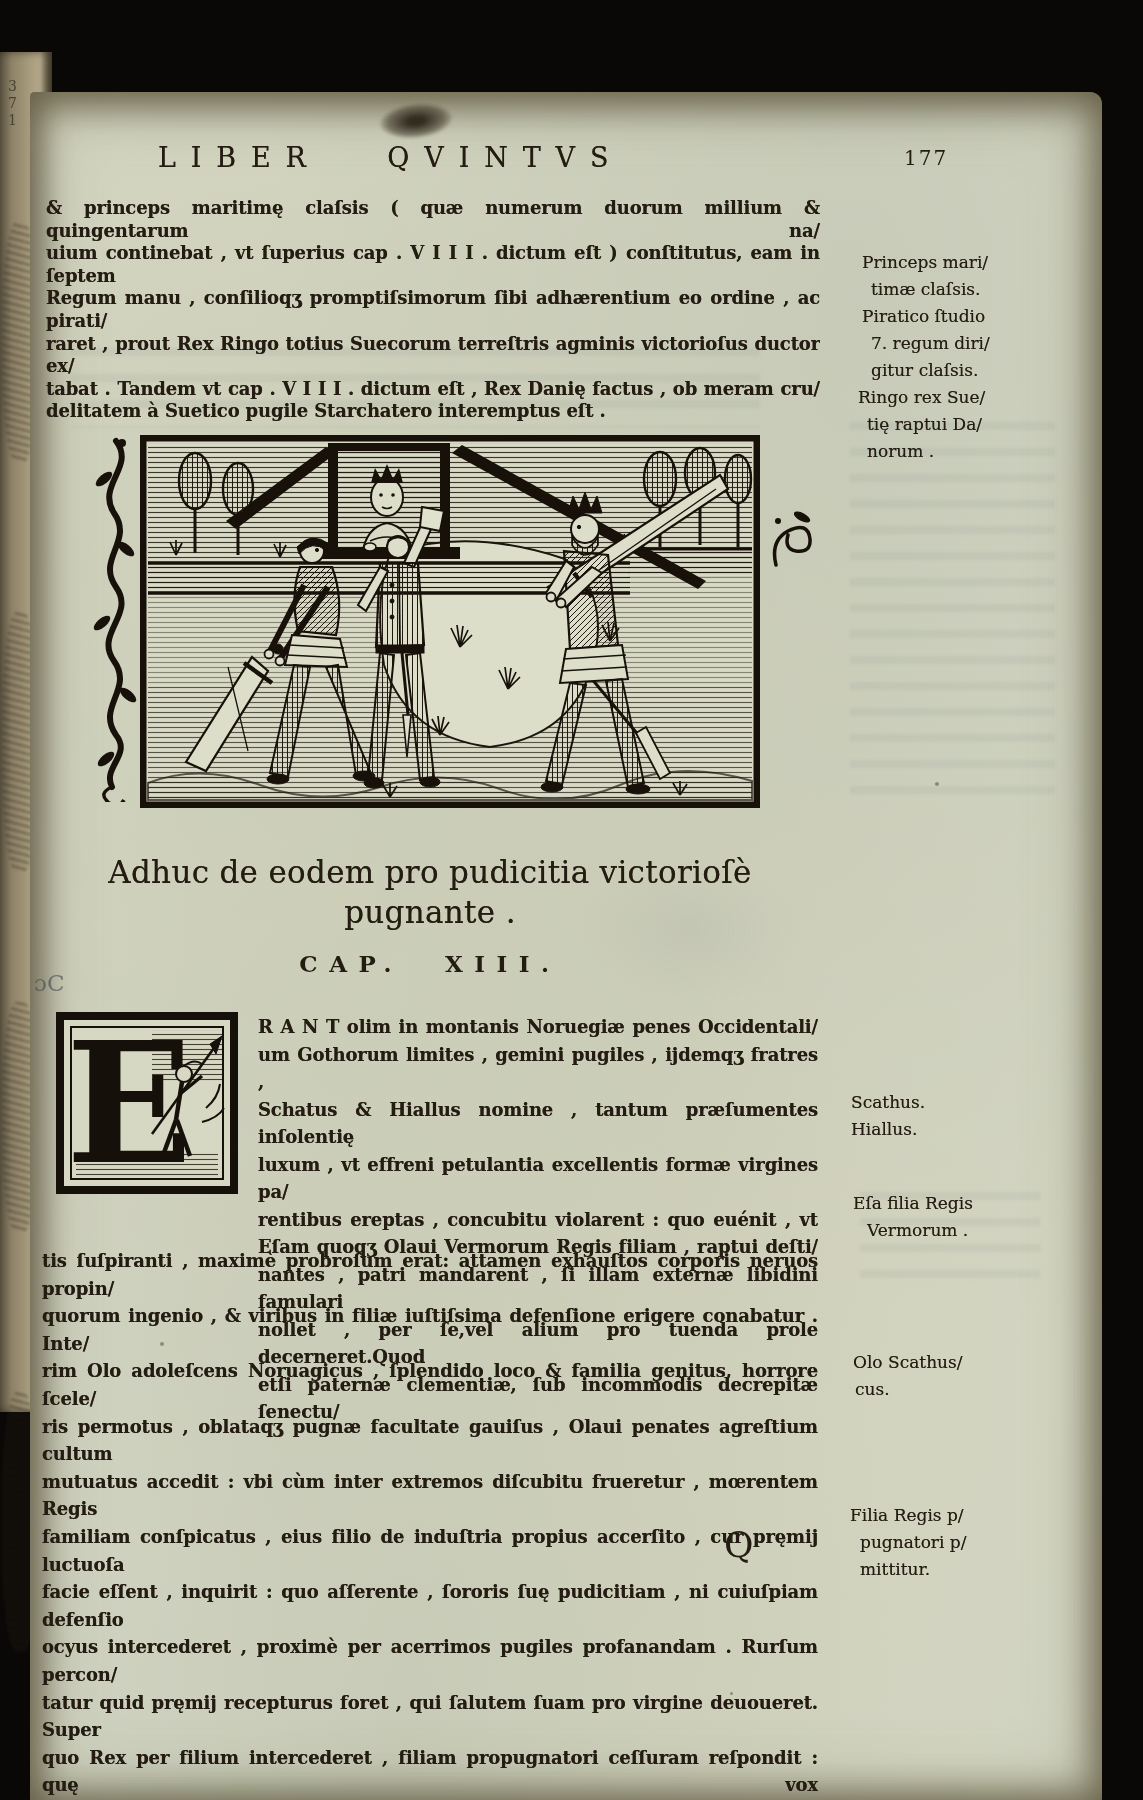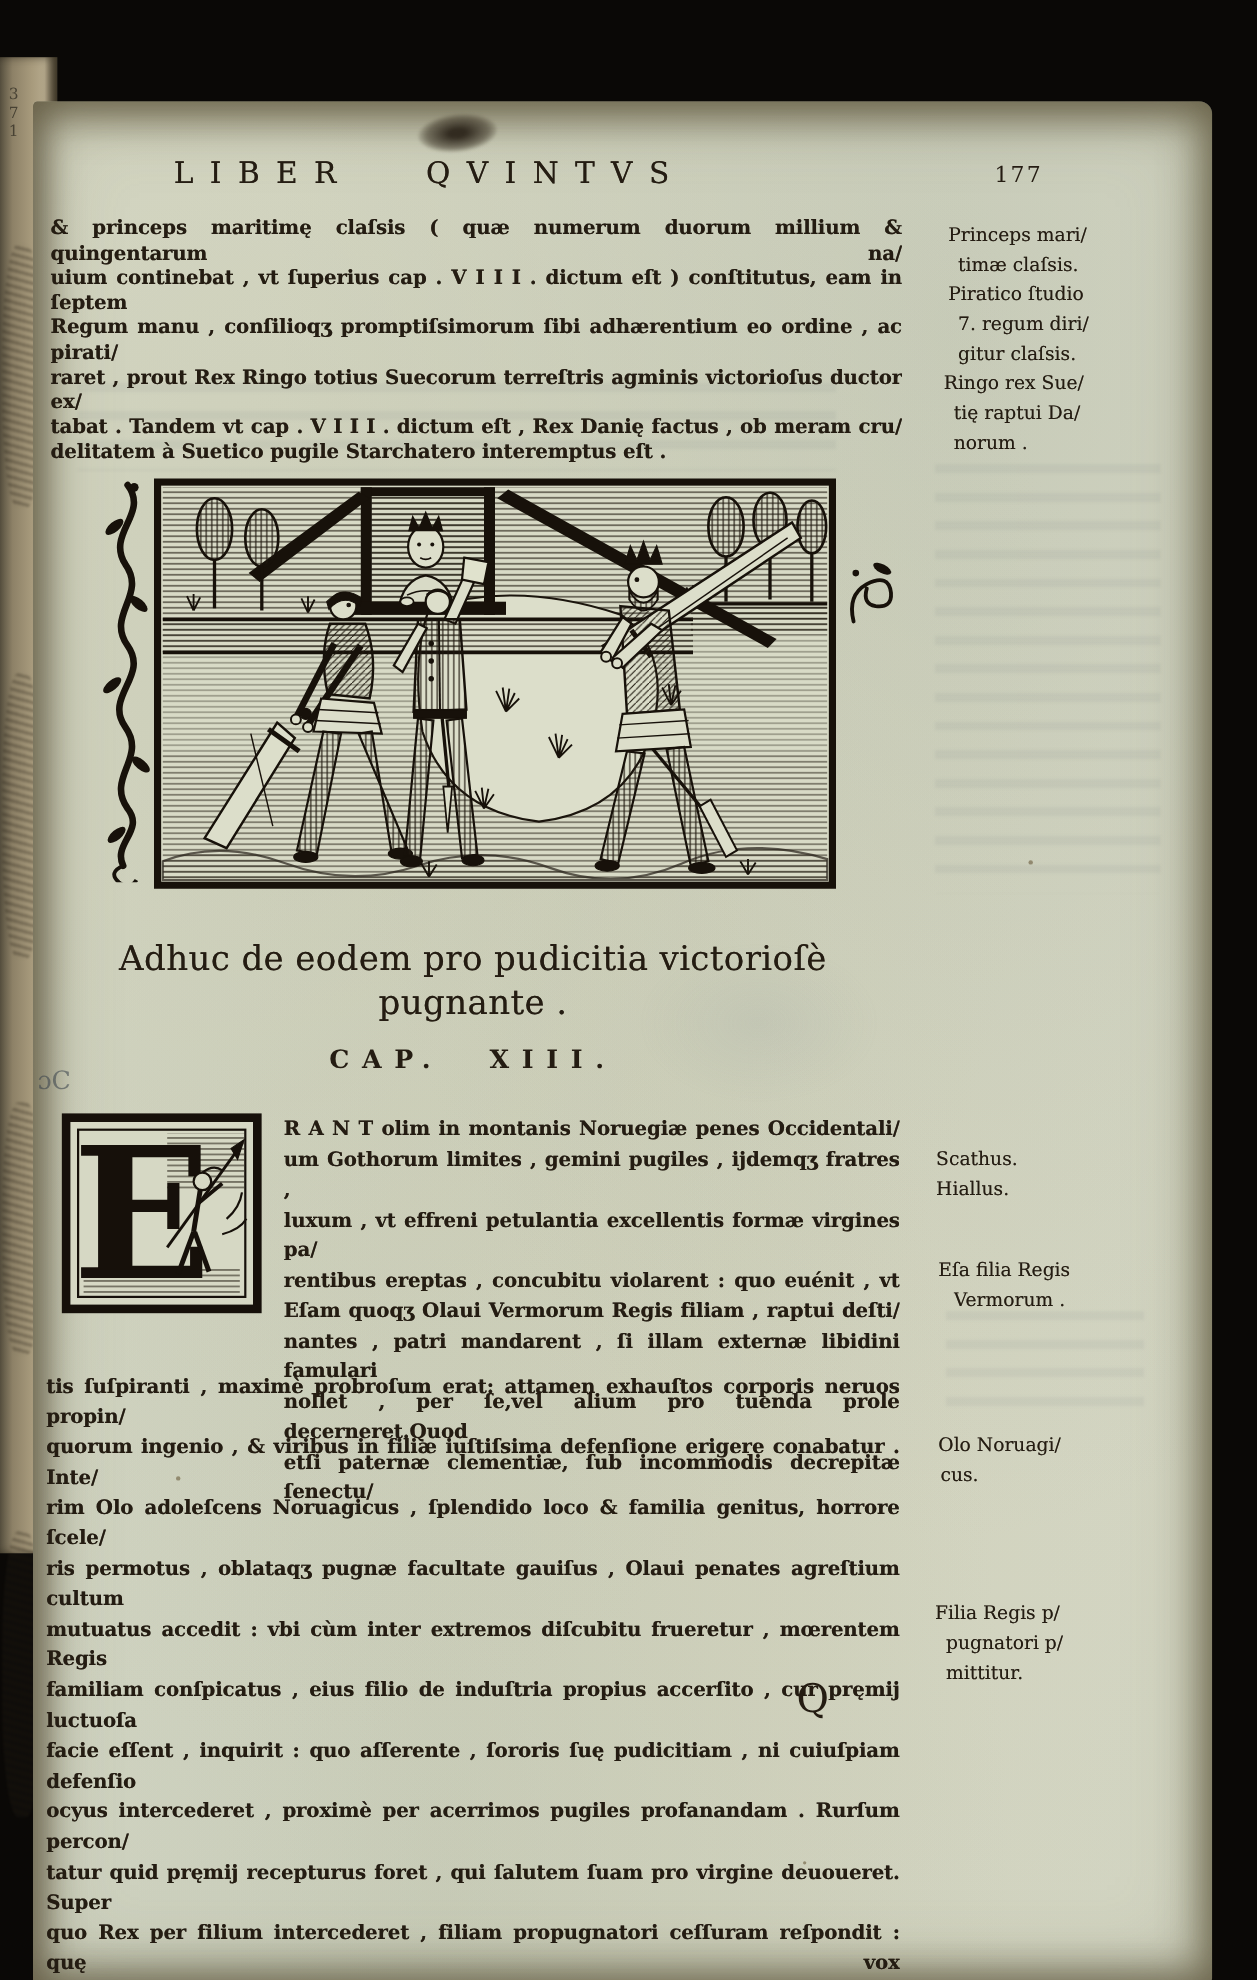--- a/index.html
+++ b/index.html
@@ -30,21 +30,21 @@
   .tl{position:relative;white-space:normal;overflow:hidden;}
   .j{text-align:justify;text-align-last:justify;}
   .body-block{font-size:18px;letter-spacing:-0.15px;line-height:22.6px;
     text-shadow:0 0 .5px rgba(36,28,18,.65);font-weight:bold;}
   .para1{left:16px;top:105px;width:774px;}
   .indent-block{left:228px;top:921px;width:560px;line-height:27.5px;}
   .full-block{left:12px;top:1155px;width:776px;line-height:27.6px;}
   .header-title{left:128px;top:50px;font-size:27px;letter-spacing:.55em;word-spacing:1.6em;
     color:#241c12;text-shadow:0 0 .6px rgba(36,28,18,.7);}
   .page-number{left:874px;top:54px;font-size:20px;letter-spacing:2px;}
-  .mn{font-size:17px;line-height:27px;text-shadow:0 0 .5px rgba(36,28,18,.6);}
+  .mn{font-size:17px;line-height:27px;text-shadow:0 0 .5px rgba(36,28,18,.6);margin-top:48px;}
   .mi1{margin-left:9px;}
   .heading{left:12px;width:776px;text-align:center;font-size:31px;letter-spacing:.3px;
     text-shadow:0 0 .6px rgba(36,28,18,.7);}
   .cap-line{left:12px;width:776px;text-align:center;font-size:23px;}
   .cap-line span{letter-spacing:.5em;font-weight:bold;}
   .cap-gap{display:inline-block;width:42px;}
   .catchword{left:694px;top:1432px;font-size:36px;}
   .ghost{position:absolute;filter:blur(1.6px);opacity:.5;pointer-events:none;}
   .ghost-lines{background:repeating-linear-gradient(180deg,rgba(100,112,116,.16) 0 8px,transparent 8px 26px);}
   .ghost-blot{background:radial-gradient(ellipse,rgba(130,142,148,.22),transparent 65%);}
@@ -289,20 +289,21 @@
         <line x1="126" y1="70" x2="120" y2="108" stroke-width="4.5"></line>
         <line x1="124" y1="82" x2="146" y2="64" stroke-width="3.5"></line>
         <line x1="120" y1="108" x2="106" y2="146" stroke-width="4.5"></line>
         <line x1="121" y1="108" x2="134" y2="144" stroke-width="4.5"></line>
       </g>
     </svg>
 
     <div class="abs body-block indent-block">
       <div class="tl j">R A N T olim in montanis Noruegiæ penes Occidentali/</div>
       <div class="tl j">um Gothorum limites , gemini pugiles , ijdemqʒ fratres ,</div>
+      <div class="tl j">Schatus &amp; Hiallus nomine , tantum præſumentes inſolentię</div>
       <div class="tl j">luxum , vt effreni petulantia excellentis formæ virgines pa/</div>
       <div class="tl j">rentibus ereptas , concubitu violarent : quo euénit , vt</div>
       <div class="tl j">Eſam quoqʒ Olaui Vermorum Regis filiam , raptui deſti/</div>
       <div class="tl j">nantes , patri mandarent , ſi illam externæ libidini famulari</div>
       <div class="tl j">nollet , per ſe,vel alium pro tuenda prole decerneret.Quod</div>
       <div class="tl j">etſi paternæ clementiæ, ſub incommodis decrepitæ ſenectu/</div>
     </div>
 
     <div class="abs body-block full-block">
       <div class="tl j">tis ſuſpiranti , maximè probroſum erat: attamen exhauſtos corporis neruos propin/</div>
@@ -318,21 +319,21 @@
       <div class="tl j">præcipuam Oloni ſubeundi diſcriminis cupidinem attulit . Conſueuerat autem vir/</div>
     </div>
 
     <div class="abs mn" style="left:821px;top:949px;">Scathus.</div>
     <div class="abs mn" style="left:821px;top:976px;">Hiallus.</div>
     <div class="abs mn" style="left:823px;top:1050px;width:200px;">
       <div class="tl">Eſa filia Regis</div>
       <div class="tl" style="margin-left:14px;">Vermorum .</div>
     </div>
     <div class="abs mn" style="left:823px;top:1209px;width:200px;">
-      <div class="tl">Olo Noruagi/</div>
+      <div class="tl">Olo Scathus/</div>
       <div class="tl" style="margin-left:2px;">cus.</div>
     </div>
     <div class="abs mn" style="left:820px;top:1362px;width:210px;">
       <div class="tl">Filia Regis p/</div>
       <div class="tl" style="margin-left:10px;">pugnatori p/</div>
       <div class="tl" style="margin-left:10px;">mittitur.</div>
     </div>
 
     <div class="abs catchword">Q</div>
 

